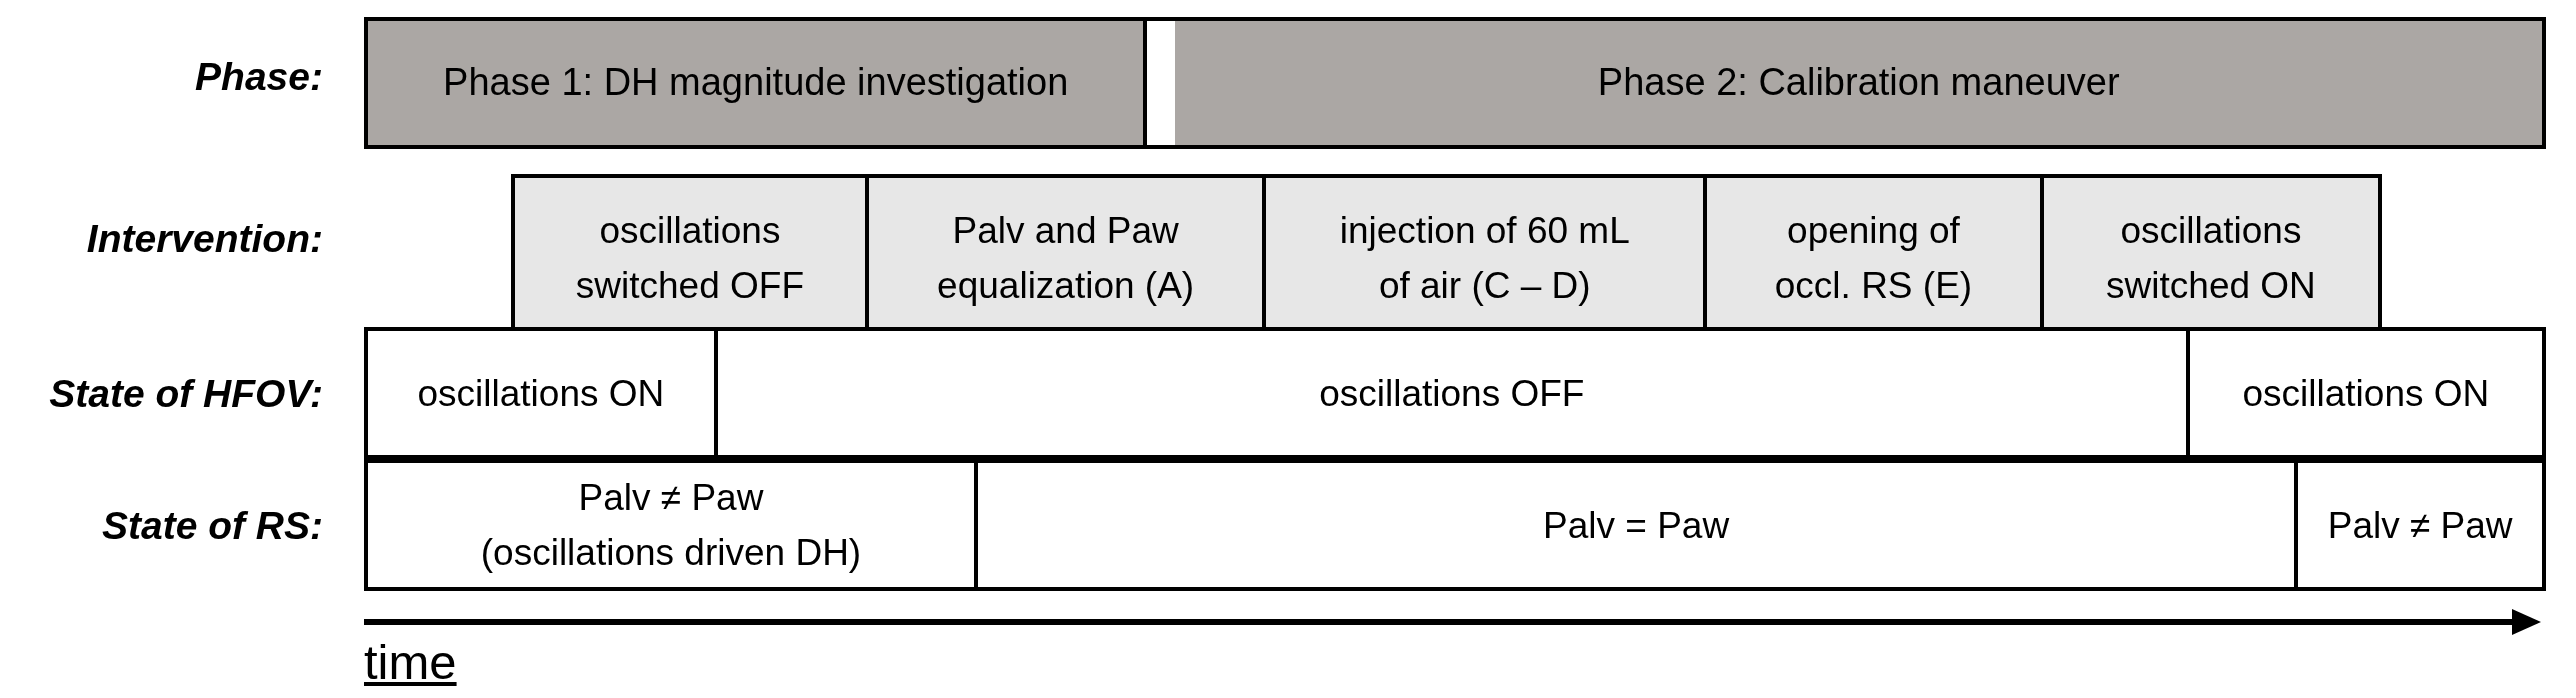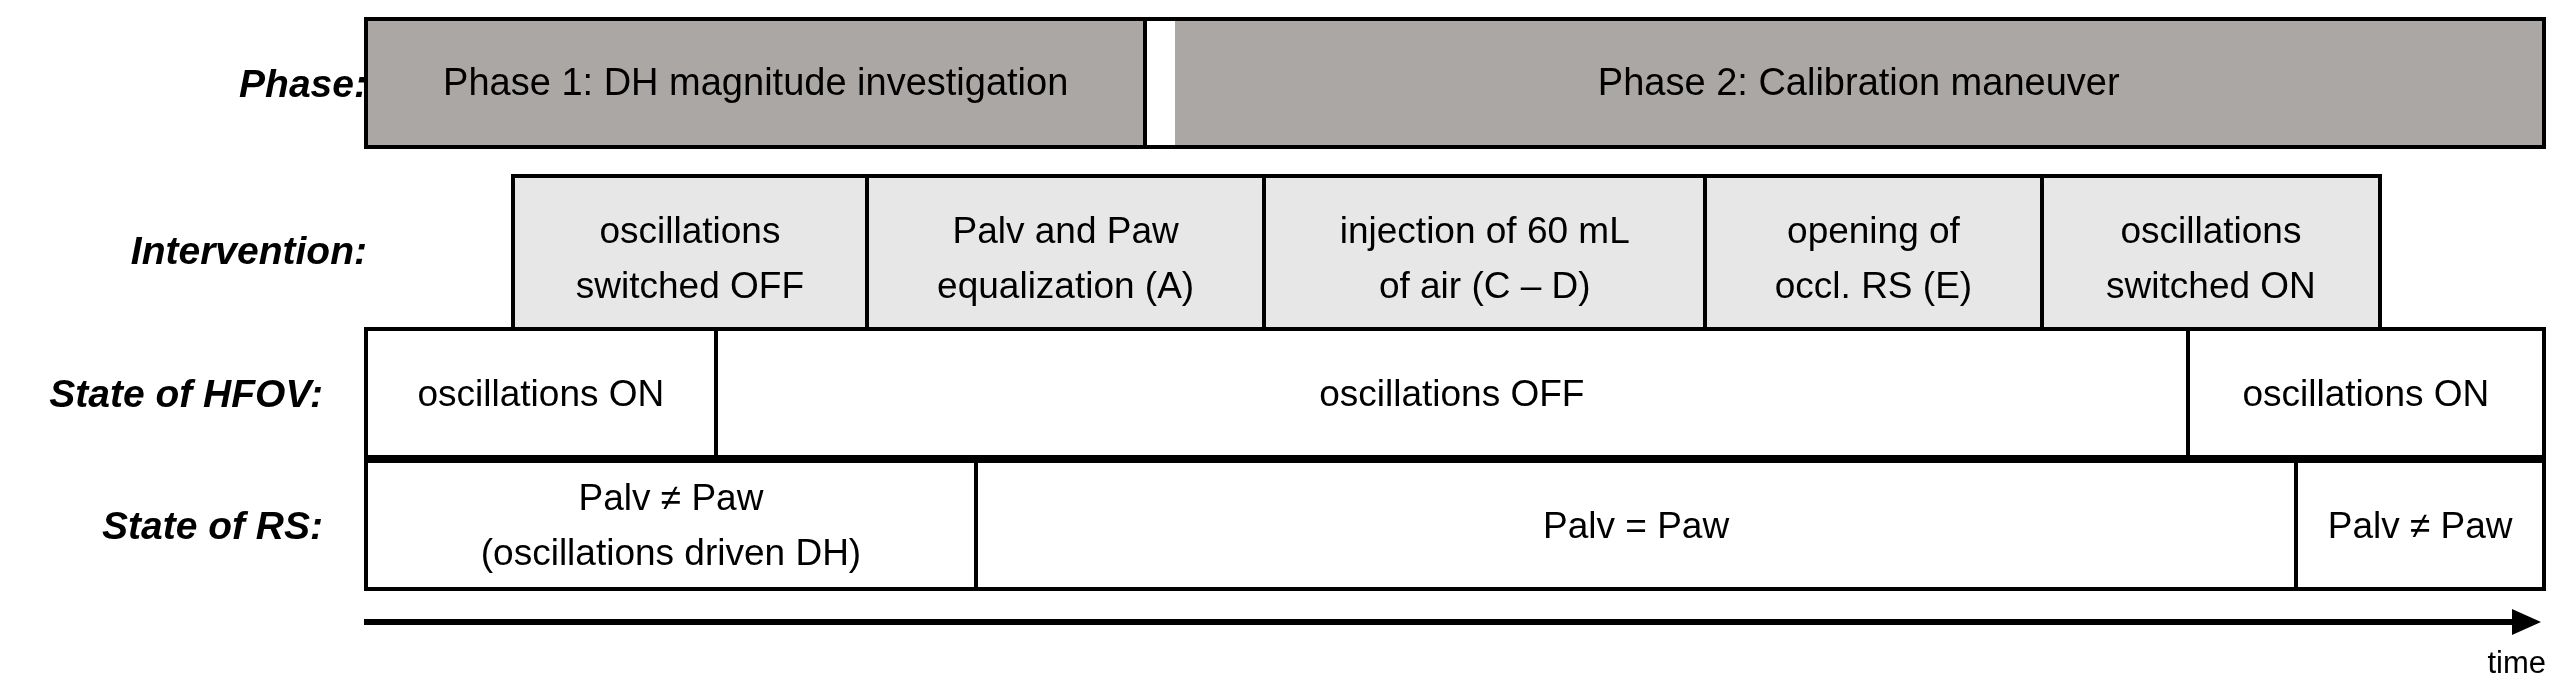--- a/index.html
+++ b/index.html
@@ -52,32 +52,33 @@
   .arrow-line { position: absolute; background: #000000; }
   .arrow-head {
     position: absolute;
     width: 0; height: 0;
     border-left: 29.5px solid #000000;
     border-top: 13.6px solid transparent;
     border-bottom: 13.6px solid transparent;
   }
   .time-label {
     position: absolute;
-    text-align: right;
-    font-size: 31px;
+    text-align: left;
+    font-size: 49px;
     line-height: 41px;
+    text-decoration: underline;
   }
 </style>
 </head>
 <body>
 
 <div class="canvas">
 
-  <div class="row-label" style="top:83px;padding-left:44px;">Phase:</div>
-  <div class="row-label" style="top:250px;padding-left:44px;">Intervention:</div>
+  <div class="row-label" style="top:76px;">Phase:</div>
+  <div class="row-label" style="top:238px;">Intervention:</div>
   <div class="row-label" style="top:393px;">State of HFOV:</div>
   <div class="row-label" style="top:525px;">State of RS:</div>
 
   <div class="band phase-band" style="left:364px; top:16.5px; width:2182px; height:132px;">
     <div class="seg" style="flex:1338 0 0;">
       <span class="seg-text">Phase 1: DH magnitude investigation</span>
     </div>
     <div class="seg" style="flex:2358 0 0;margin-left:28px;">
       <span class="seg-text">Phase 2: Calibration maneuver</span>
     </div>

